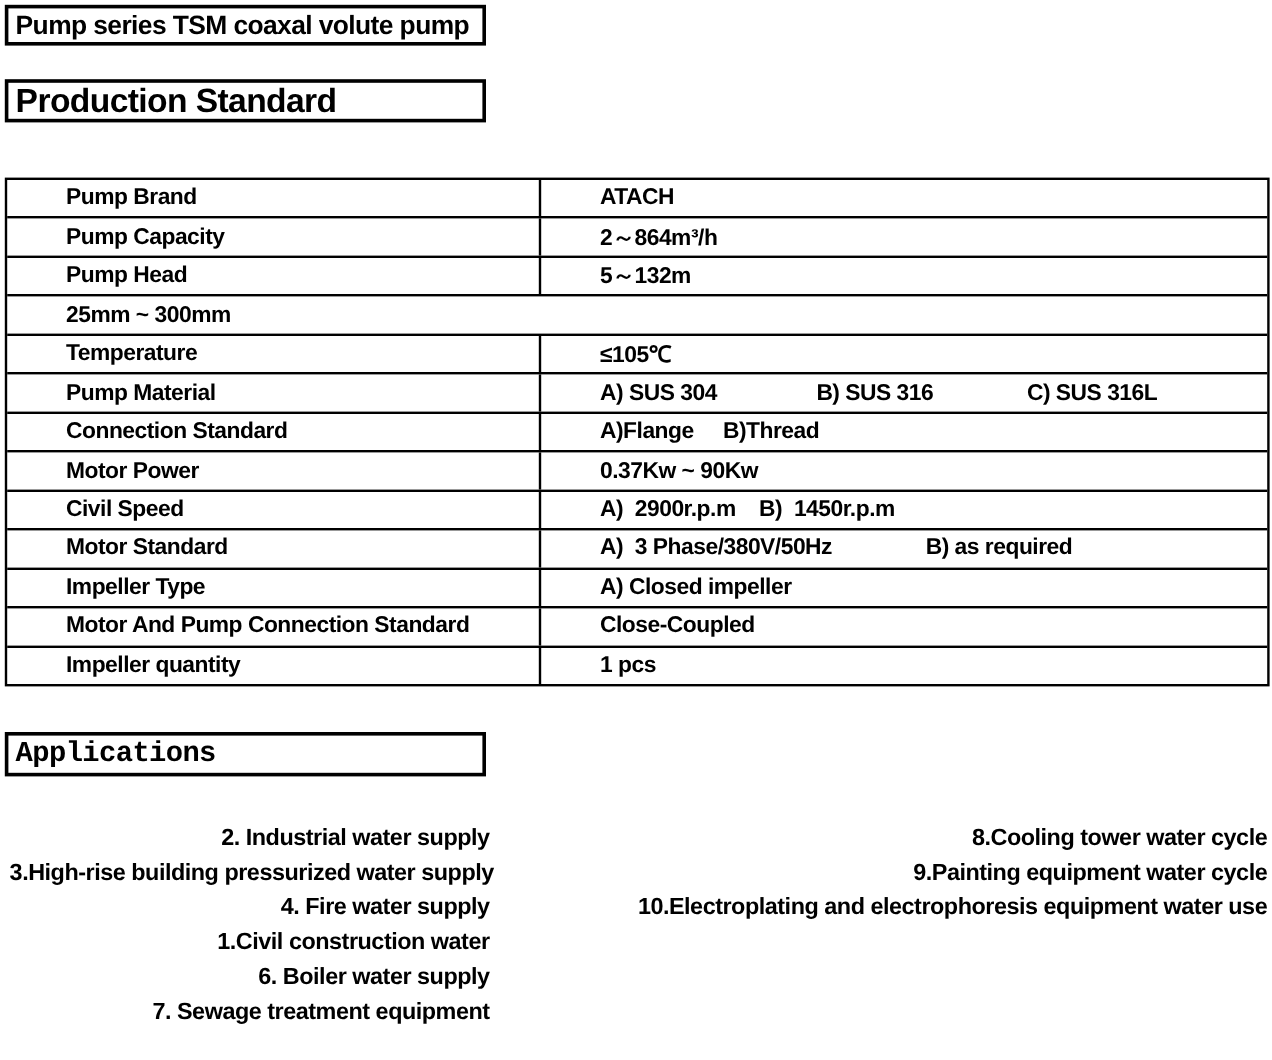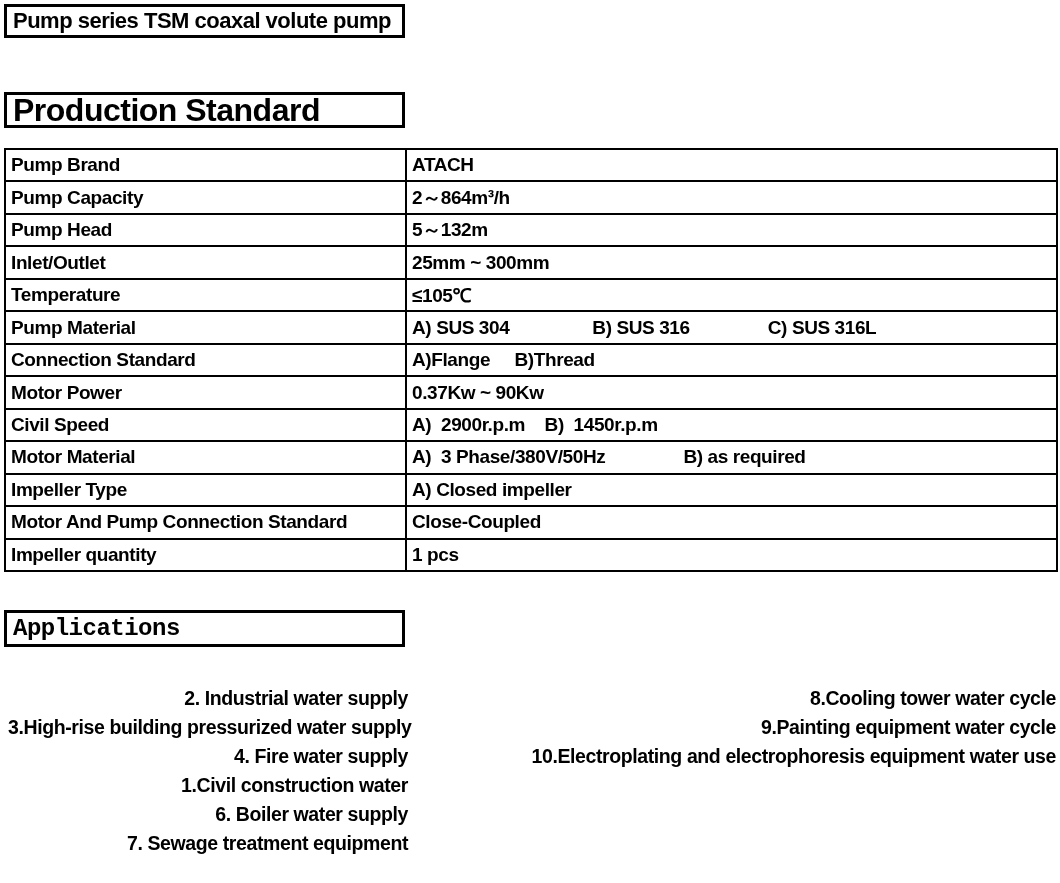--- a/index.html
+++ b/index.html
@@ -26,21 +26,21 @@
     background: #fff;
     display: flex;
     align-items: center;
     padding: 0 6px;
     font-weight: bold;
     letter-spacing: -0.5px;
     white-space: nowrap;
     overflow: hidden;
   }
   .title-box    { top: 4px;   width: 401px; height: 34px; font-size: 22px; }
-  .section-box1 { top: 92px;  width: 401px; height: 36px; font-size: 32px; }
+  .section-box1 { top: 66px;  width: 401px; height: 36px; font-size: 28px; }
   .section-box2 { top: 610px; width: 401px; height: 37px; font-size: 24px; font-family: Liberation Mono, monospace; }
 
   
   .spec-table {
     position: absolute;
     left: 4px;
     top: 148px;
     width: 1054px;
     height: 424px;
     box-sizing: border-box;
@@ -57,20 +57,21 @@
   }
   .tr:last-child { border-bottom: none; }
   .td {
     display: flex;
     align-items: center;
     box-sizing: border-box;
     font-weight: bold;
     font-size: 19px;
     letter-spacing: -0.4px;
     overflow: hidden;
+    margin-left: 44px;
   }
   .td.label {
     width: 401px;
     flex: none;
     border-right: 2px solid #000;
     padding: 0 5px;
     white-space: nowrap;
   }
   .td.value {
     flex: 1;
@@ -118,21 +119,20 @@
       </div>
       <div class="tr">
         <div class="td label">Pump Capacity</div>
         <div class="td value">2～864m³/h</div>
       </div>
       <div class="tr">
         <div class="td label">Pump Head</div>
         <div class="td value">5～132m</div>
       </div>
       <div class="tr">
-        <div class="td label">Inlet/Outlet</div>
         <div class="td value">25mm ~ 300mm</div>
       </div>
       <div class="tr">
         <div class="td label">Temperature</div>
         <div class="td value">≤105℃</div>
       </div>
       <div class="tr">
         <div class="td label">Pump Material</div>
         <div class="td value">A) SUS 304                 B) SUS 316                C) SUS 316L</div>
       </div>
@@ -142,21 +142,21 @@
       </div>
       <div class="tr">
         <div class="td label">Motor Power</div>
         <div class="td value">0.37Kw ~ 90Kw</div>
       </div>
       <div class="tr">
         <div class="td label">Civil Speed</div>
         <div class="td value">A)  2900r.p.m    B)  1450r.p.m</div>
       </div>
       <div class="tr">
-        <div class="td label">Motor Material</div>
+        <div class="td label">Motor Standard</div>
         <div class="td value">A)  3 Phase/380V/50Hz                B) as required</div>
       </div>
       <div class="tr">
         <div class="td label">Impeller Type</div>
         <div class="td value">A) Closed impeller</div>
       </div>
       <div class="tr">
         <div class="td label">Motor And Pump Connection Standard</div>
         <div class="td value">Close-Coupled</div>
       </div>

